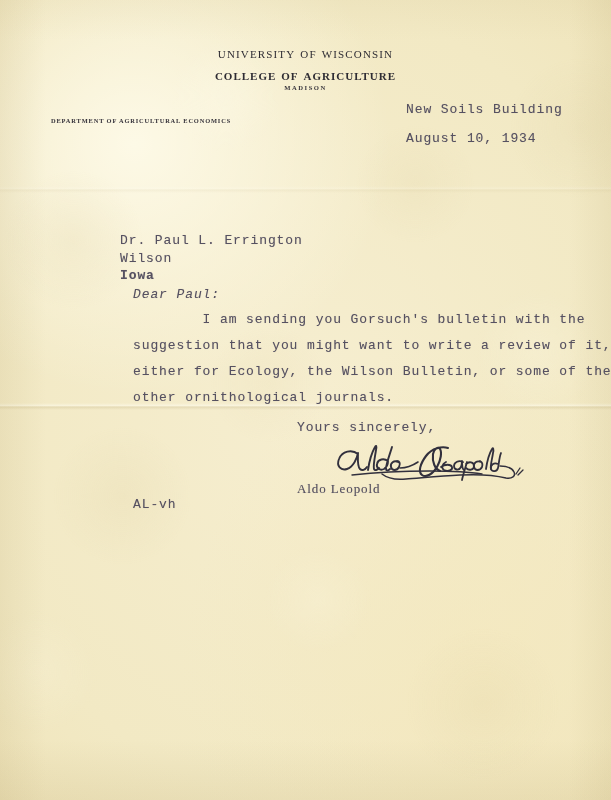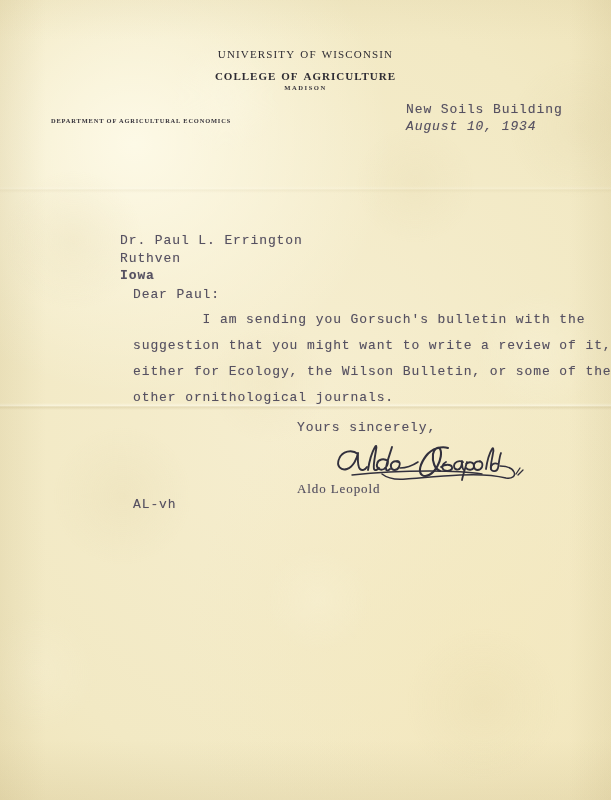--- a/index.html
+++ b/index.html
@@ -109,21 +109,21 @@
     color: #565161;
     font-size: 13px;
     letter-spacing: 0.9px;
     line-height: 17.5px;
     white-space: pre;
     position: absolute;
     text-shadow: 0 0 0.7px rgba(86,81,97,0.35);
   }
   .addr-right { left: 406px; top: 101px; }
   .recipient  { left: 120px; top: 232px; }
-  .salutation { left: 133px; top: 286px; }
+  .salutation { left: 133px; top: 286px; font-style: italic; }
   .body-text  { left: 133px; top: 307px; line-height: 26px; }
   .closing    { left: 297px; top: 419px; }
   .signer     { left: 297px; top: 481px; line-height: 15px; font-family: Liberation Serif, serif; }
   .initials   { left: 133px; top: 496px; }
 
   .signature-wrap {
     position: absolute;
     left: 330px;
     top: 444px;
     width: 200px;
@@ -141,24 +141,24 @@
   <div class="fold-crease f2"></div>
   <div class="fold-crease f1"></div>
   <div class="paper-vignette"></div>
 
   <div class="ink-letterhead lh-university">University of Wisconsin</div>
   <div class="ink-letterhead lh-college">College of Agriculture</div>
   <div class="ink-letterhead lh-madison">MADISON</div>
   <div class="lh-department">DEPARTMENT OF AGRICULTURAL ECONOMICS</div>
 
   <div class="tw addr-right">New Soils Building</div>
-  <div class="tw addr-right" style="top:118px;font-style:italic;">August 10, 1934</div>
+  <div class="tw addr-right" style="top:130px;">August 10, 1934</div>
 
   <div class="tw recipient">Dr. Paul L. Errington</div>
-  <div class="tw recipient" style="top:249.5px;">Ruthven</div>
+  <div class="tw recipient" style="top:249.5px;">Wilson</div>
   <div class="tw recipient" style="top:267px;font-weight:bold;">Iowa</div>
 
   <div class="tw salutation">Dear Paul:</div>
 
   <div class="tw body-text">        I am sending you Gorsuch's bulletin with the
 suggestion that you might want to write a review of it,
 either for Ecology, the Wilson Bulletin, or some of the
 other ornithological journals.</div>
 
   <div class="tw closing">Yours sincerely,</div>

